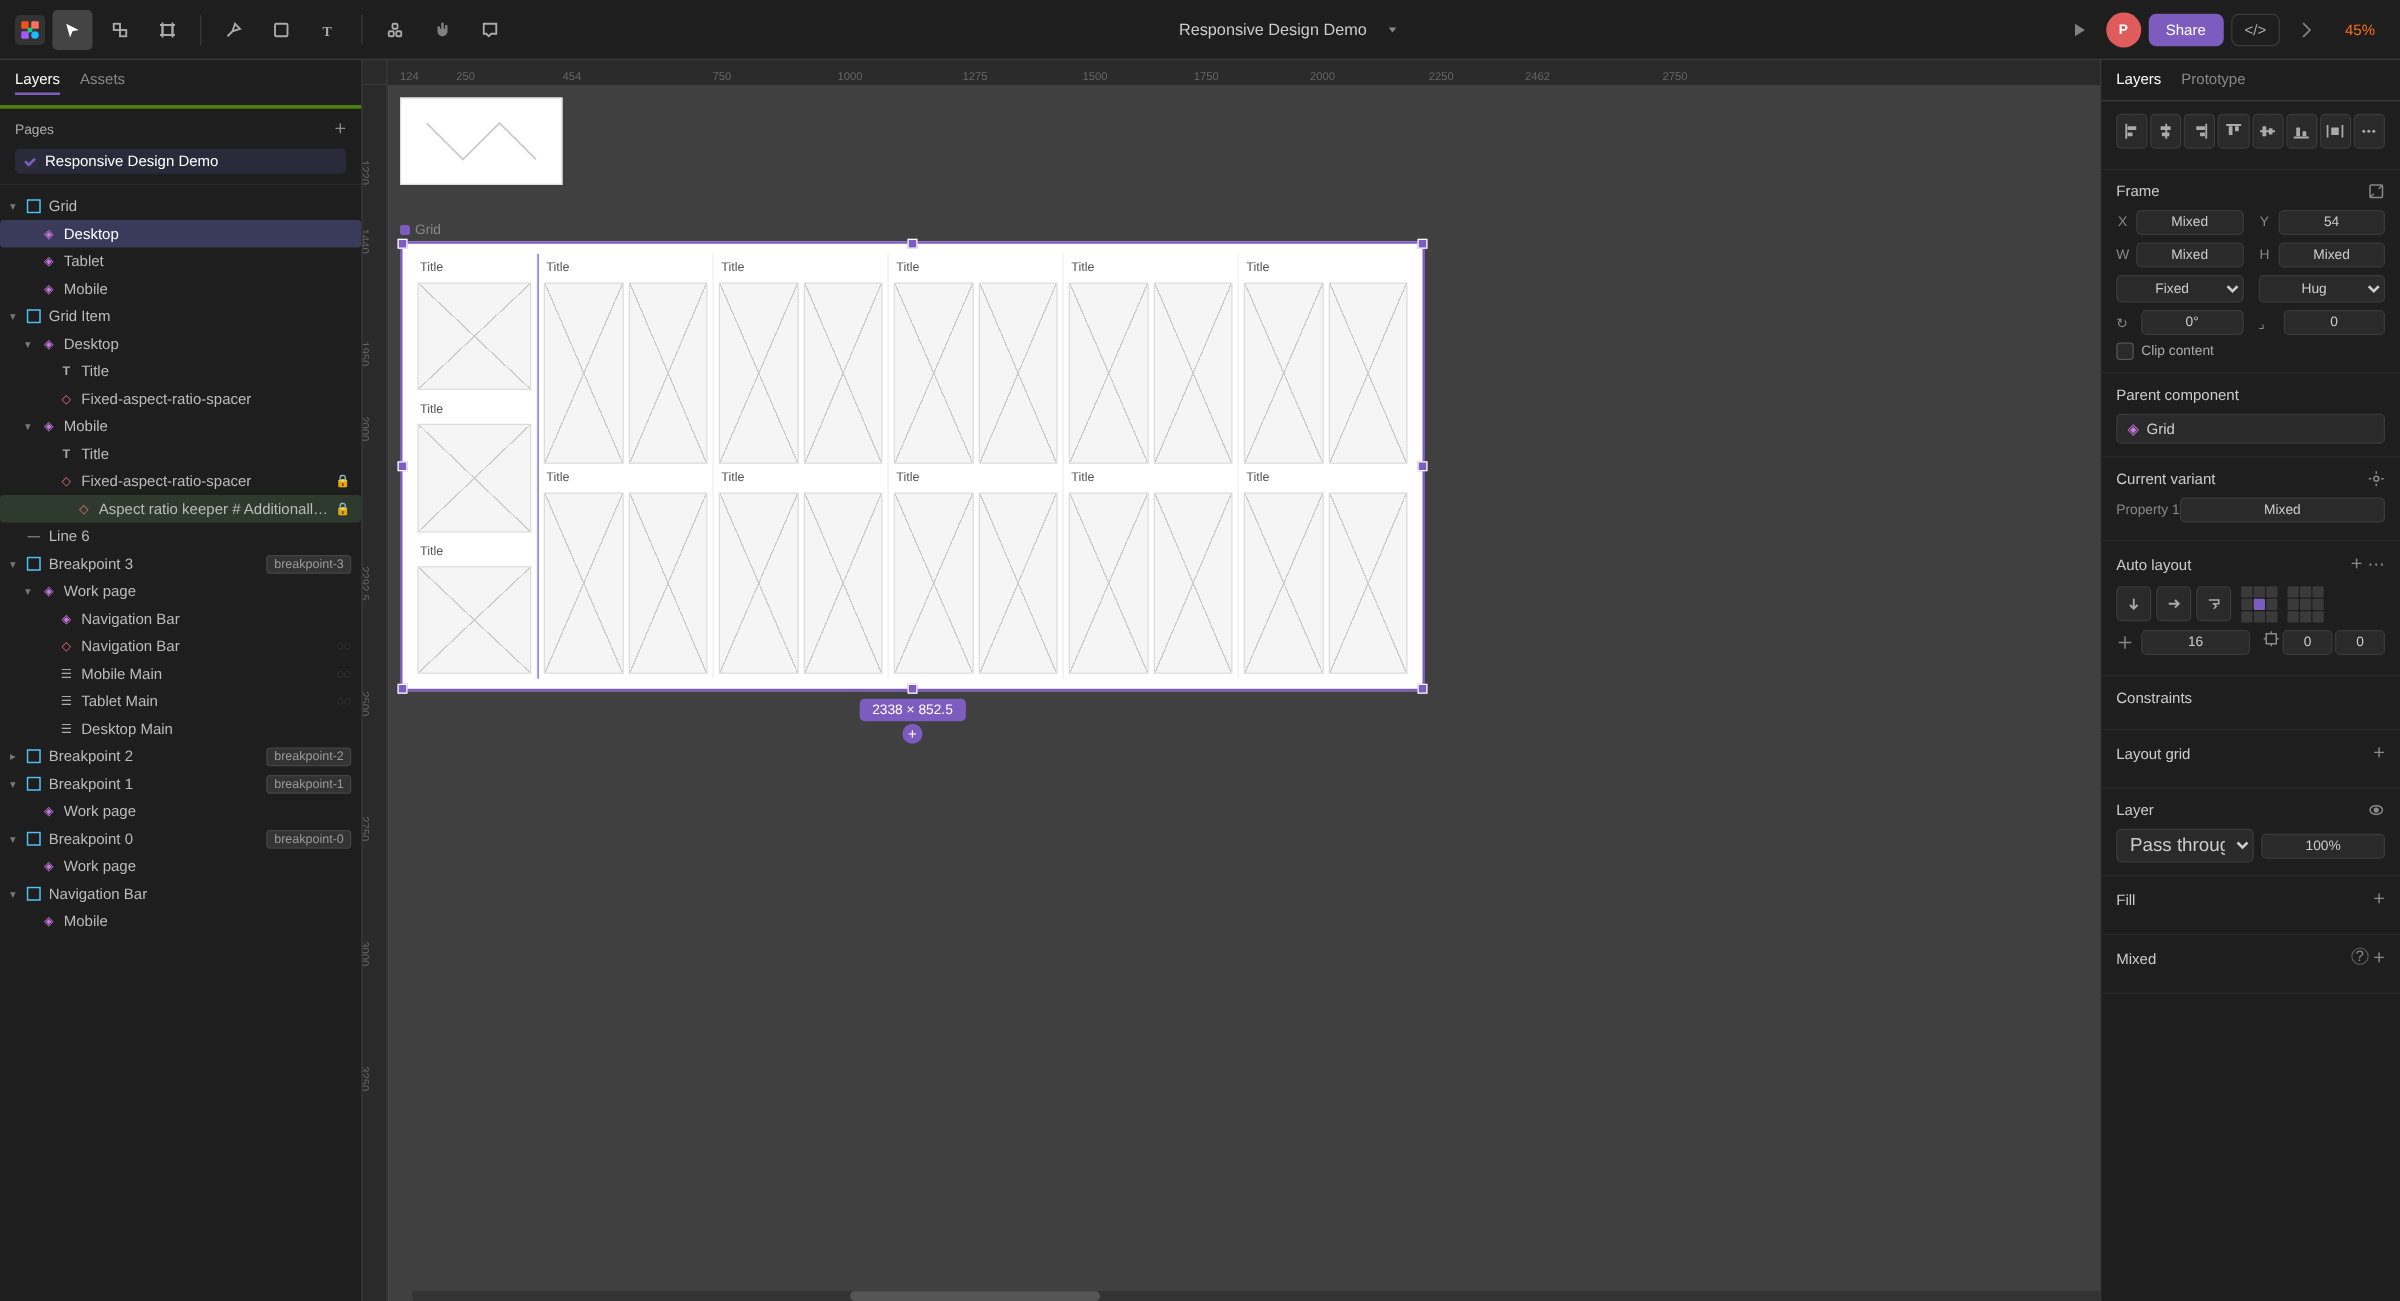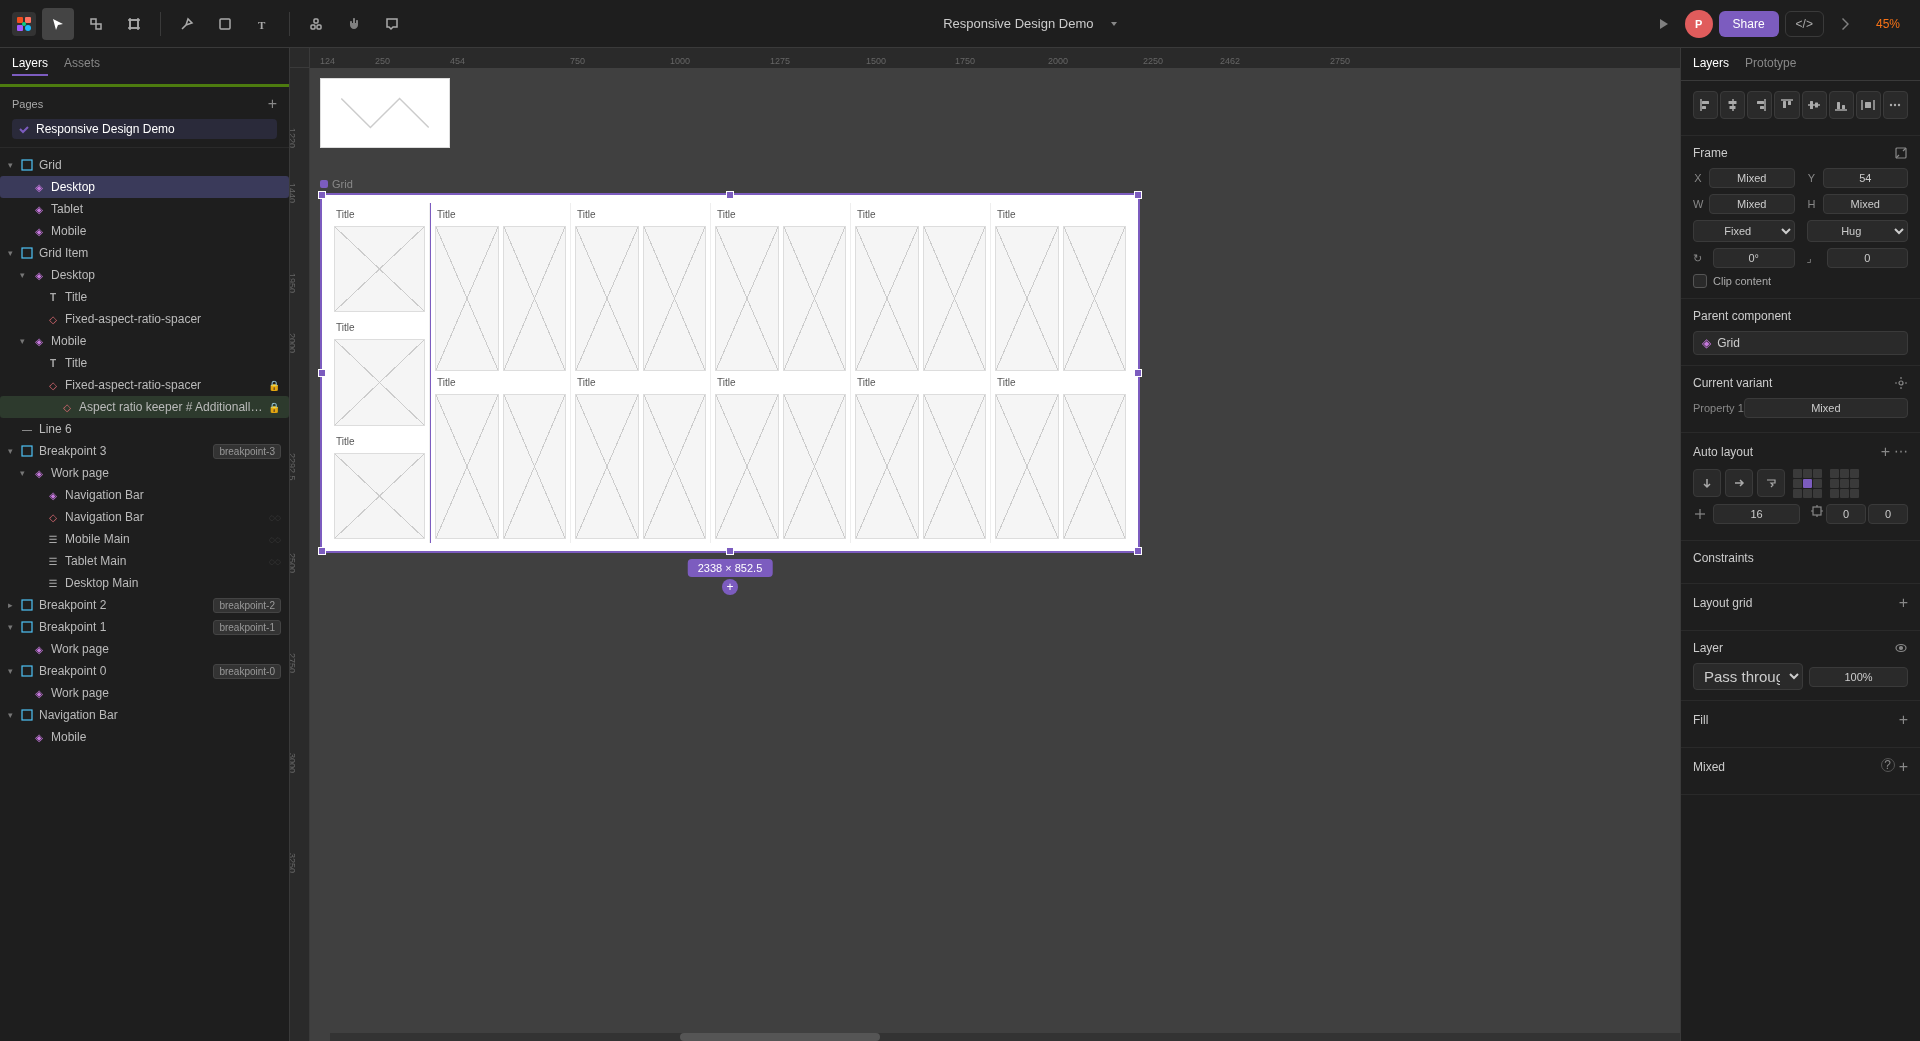--- a/index.html
+++ b/index.html
@@ -437,21 +437,21 @@
       </div>
 
     </div>
   </div>
 
   <div class="canvas-area">
 
     <div class="canvas-ruler-h">
       <div class="ruler-corner"></div>
       <span class="ruler-number" style="left:30px">124</span>
-      <span class="ruler-number" style="left:85px">250</span>
+      <span class="ruler-number" style="left:75px">250</span>
       <span class="ruler-number" style="left:160px">454</span>
       <span class="ruler-number" style="left:280px">750</span>
       <span class="ruler-number" style="left:380px">1000</span>
       <span class="ruler-number" style="left:480px">1275</span>
       <span class="ruler-number" style="left:576px">1500</span>
       <span class="ruler-number" style="left:665px">1750</span>
       <span class="ruler-number" style="left:758px">2000</span>
       <span class="ruler-number" style="left:853px">2250</span>
       <span class="ruler-number" style="left:930px">2462</span>
       <span class="ruler-number" style="left:1040px">2750</span>

